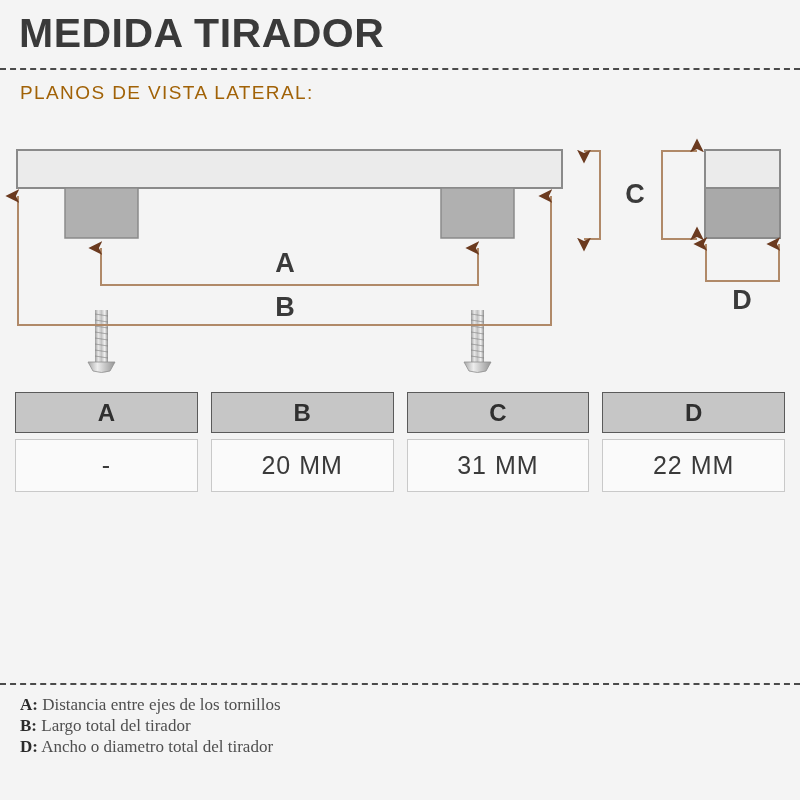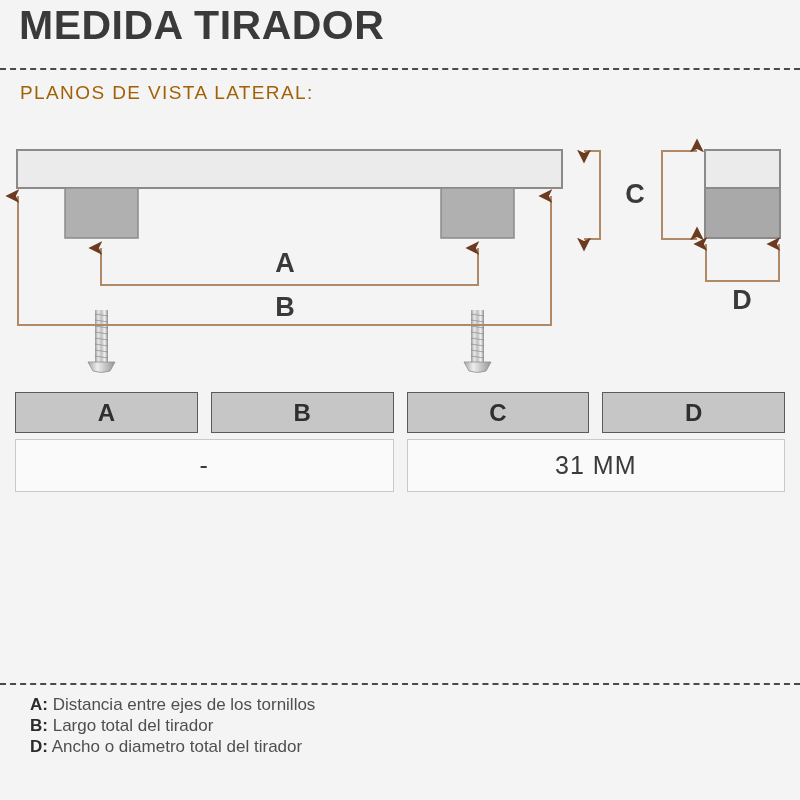--- a/index.html
+++ b/index.html
@@ -18,21 +18,21 @@
     position: absolute;
     left: 0; top: 0;
     width: 800px;
     height: 800px;
   }
 
   
   .page-title {
     position: absolute;
     left: 19px;
-    top: 0;
+    top: 8px;
     font-size: 41px;
     font-weight: bold;
     color: #3a3a3a;
     letter-spacing: 0.5px;
     line-height: 50px;
     white-space: nowrap;
   }
   .divider {
     position: absolute;
     left: 0;
@@ -110,23 +110,24 @@
     height: 53px;
     font-size: 25px;
     font-weight: 300;
     color: #3a3a3a;
     letter-spacing: 1px;
   }
 
   
   .legend {
     position: absolute;
-    left: 30px;
+    left: 20px;
     top: 694px;
     width: 700px;
+    font-family: Liberation Serif, serif;
   }
   .legend-line {
     font-size: 17px;
     line-height: 21px;
     color: #4a4a4a;
     font-weight: 300;
     white-space: nowrap;
   }
   .legend-key {
     font-weight: bold;
@@ -222,21 +223,23 @@
 
   <div class="table">
     <div class="table-row headers">
       <div class="cell head">A</div>
       <div class="cell head">B</div>
       <div class="cell head">C</div>
       <div class="cell head">D</div>
     </div>
     <div class="table-row values">
       <div class="cell value">-</div>
+      <div class="cell value">20 MM</div>
       <div class="cell value">31 MM</div>
+      <div class="cell value">22 MM</div>
     </div>
   </div>
 
   <div class="divider bottom"></div>
 
   <div class="legend">
     <div class="legend-line">
       <span class="legend-key">A:</span>
       <span class="legend-desc">Distancia entre ejes de los tornillos</span>
     </div>

